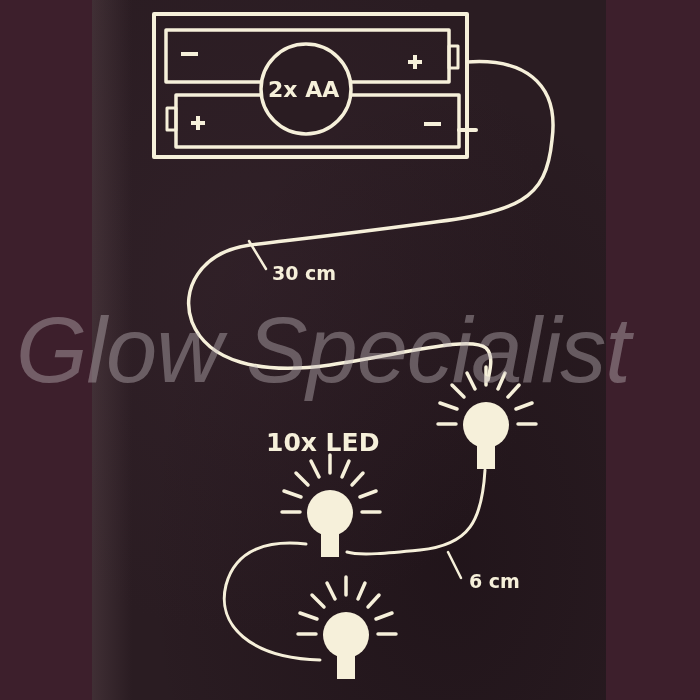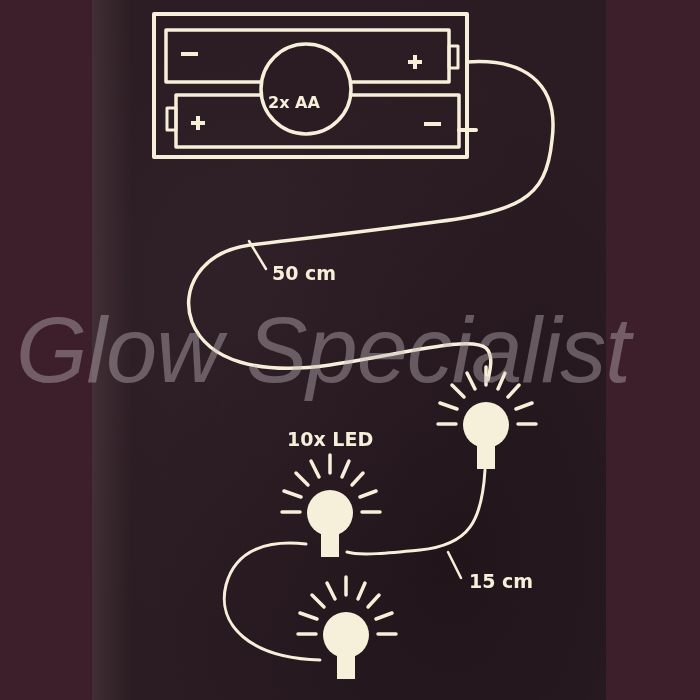--- a/index.html
+++ b/index.html
@@ -93,18 +93,18 @@
       <circle cx="-4" cy="0" r="23" fill="#f6f0da"></circle>
       <rect x="-13" y="14" width="18" height="30" fill="#f6f0da"></rect>
     </g>
   </defs>
 
   <use href="#led" x="490" y="425"></use>
   <use href="#led" x="334" y="513"></use>
   <use href="#led" x="350" y="635"></use>
 </svg>
 
-<div class="label" style="left:268px; top:93px; font-size:16px;">2x AA</div>
-<div class="label" style="left:272px; top:262px; font-size:19px;">50 cm</div>
-<div class="label" style="left:287px; top:428px; font-size:19px;">10x LED</div>
-<div class="label" style="left:469px; top:570px; font-size:19px;">15 cm</div>
+<div class="label" style="left:268px; top:77px; font-size:22px;">2x AA</div>
+<div class="label" style="left:272px; top:262px; font-size:19px;">30 cm</div>
+<div class="label" style="left:266px; top:428px; font-size:25px;">10x LED</div>
+<div class="label" style="left:469px; top:570px; font-size:19px;">6 cm</div>
 
 <div class="watermark">Glow Specialist</div>
 
 </body></html>

